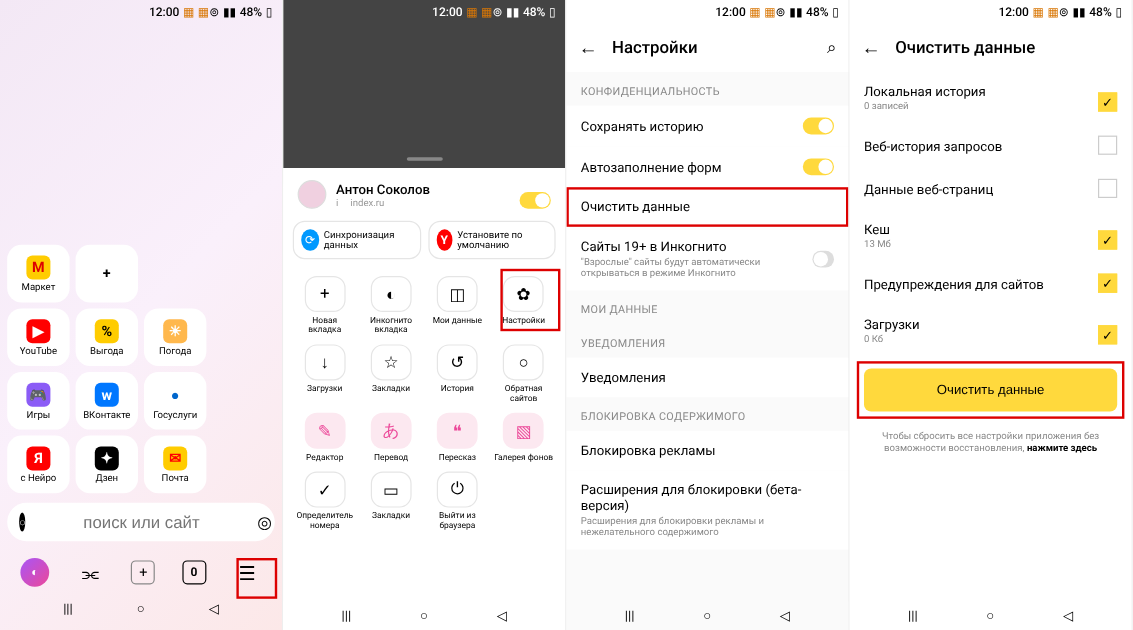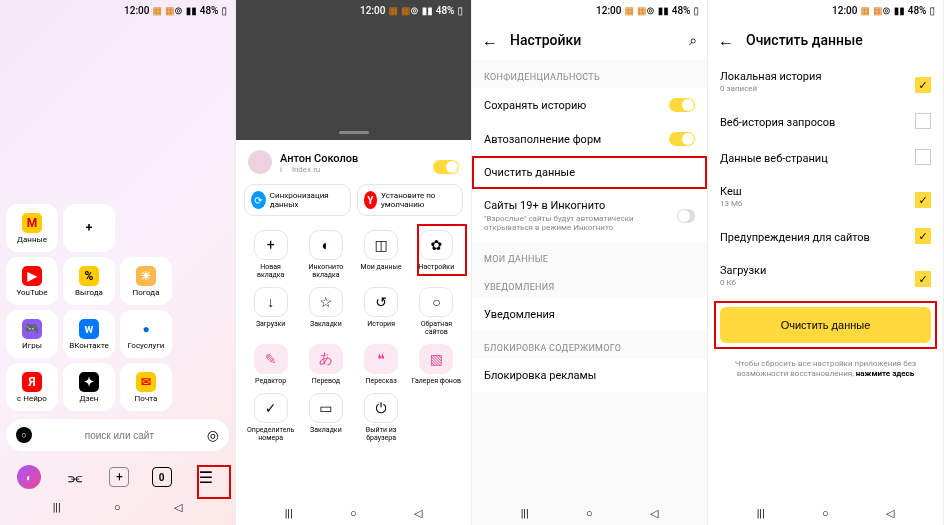--- a/index.html
+++ b/index.html
@@ -10,21 +10,21 @@
 .status-right { display: flex; gap: 3px; align-items: center; }
 .status-icon { font-size: 10px; }
 
 
 .panel1 { background: linear-gradient(135deg, #f3e8f5 0%, #faf0fb 50%, #fce8e8 100%); }
 .home-content { position: absolute; bottom: 0; left: 0; right: 0; padding: 0 6px 6px; }
 .app-grid { display: grid; grid-template-columns: repeat(4, 1fr); gap: 5px; margin-bottom: 8px; }
 .app-tile { background: #fff; border-radius: 12px; display: flex; flex-direction: column; align-items: center; justify-content: center; height: 48px; font-size: 8px; gap: 2px; cursor: pointer; }
 .app-icon { width: 20px; height: 20px; border-radius: 5px; display: flex; align-items: center; justify-content: center; font-size: 12px; font-weight: bold; }
 .search-bar { background: #fff; border-radius: 20px; height: 32px; display: flex; align-items: center; padding: 0 10px; margin-bottom: 8px; gap: 6px; }
-.search-bar input { border: none; flex: 1; font-size: 10px; outline: none; text-align: center; color: #999; }
+.search-bar input { border: none; flex: 1; font-size: 14px; outline: none; text-align: center; color: #999; }
 .bottom-bar { display: flex; justify-content: space-around; align-items: center; height: 36px; }
 .bb-icon { width: 24px; height: 24px; display: flex; align-items: center; justify-content: center; font-size: 16px; cursor: pointer; }
 .highlight1 { position: absolute; border: 2px solid #d00; pointer-events: none; }
 .nav-buttons { height: 24px; display: flex; justify-content: space-around; align-items: center; padding: 0 20px; }
 
 
 .panel2-top { height: 140px; background: #444; }
 .panel2-handle { width: 30px; height: 3px; background: #888; border-radius: 2px; margin: 0 auto; }
 .sheet { background: #fff; border-radius: 16px 16px 0 0; padding: 10px 8px 0; height: calc(100% - 140px); }
 .user-row { display: flex; align-items: flex-end; gap: 8px; margin-bottom: 10px; padding: 0 4px; }
@@ -76,21 +76,21 @@
       <span class="status-icon">⊚</span>
       <span class="status-icon">▮▮</span>
       <span>48%</span>
       <span class="status-icon">▯</span>
     </div>
   </div>
   <div class="home-content">
     <div class="app-grid" id="app-grid">
         <div class="app-tile">
           <div class="app-icon" style="background: rgb(255, 204, 0); color: rgb(221, 0, 0);">М</div>
-          <span>Данные</span>
+          <span>Маркет</span>
         </div>
         <div class="app-tile">
           <div class="app-icon" style="background: rgb(255, 255, 255); color: rgb(0, 0, 0);">+</div>
         </div>
         <div style="visibility: hidden;"></div>
         <div style="visibility: hidden;"></div>
         <div class="app-tile">
           <div class="app-icon" style="background: rgb(255, 0, 0); color: rgb(255, 255, 255);">▶</div>
           <span>YouTube</span>
         </div>
@@ -312,20 +312,26 @@
         <div>
           <div>Уведомления</div>
         </div>
       </div>
       <div class="section-label">БЛОКИРОВКА СОДЕРЖИМОГО</div>
       <div class="setting-row">
         <div>
           <div>Блокировка рекламы</div>
         </div>
       </div>
+      <div class="setting-row">
+        <div>
+          <div>Расширения для блокировки (бета-версия)</div>
+          <div class="sub">Расширения для блокировки рекламы и нежелательного содержимого</div>
+        </div>
+      </div>
     </div>
   <div class="nav-buttons" style="position:absolute;bottom:0;left:0;right:0;background:#fafafa">
     <span>|||</span>
       <span>○</span>
       <span>◁</span>
   </div>
 </div>
 
 <div class="panel panel4">
   <div class="status-bar">

